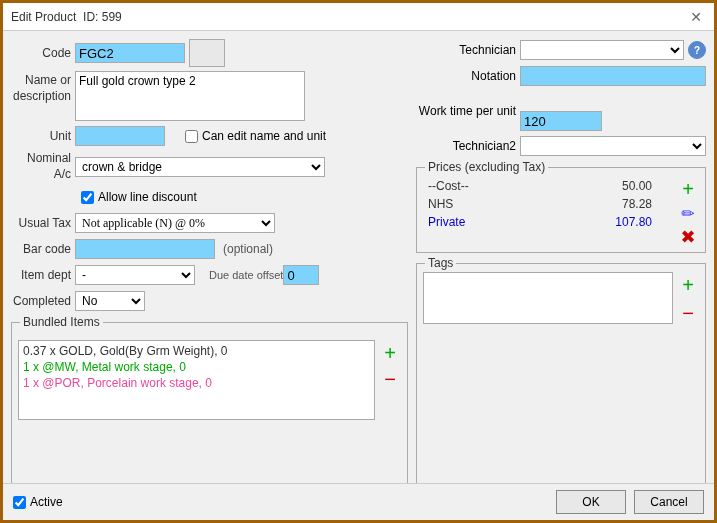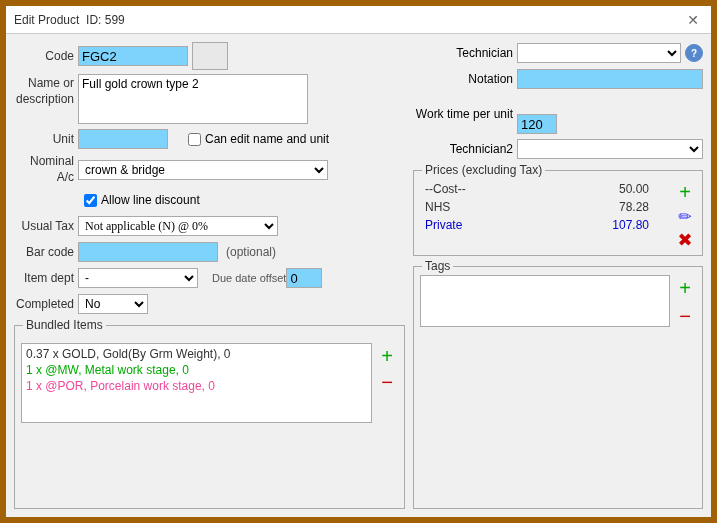--- a/index.html
+++ b/index.html
@@ -8,21 +8,21 @@
       font-size: 12px;
       background: #f0f0f0;
       display: flex;
       justify-content: center;
       align-items: center;
       width: 717px;
       height: 523px;
     }
     .dialog {
       background: #f0f0f0;
-      border: 6px solid #a16207;
+      border: 3px solid #a16207;
       width: 717px;
       height: 523px;
       position: relative;
       box-shadow: 2px 2px 8px rgba(0,0,0,0.3);
     }
     .title-bar {
       background: #fff;
       border-bottom: 1px solid #ccc;
       padding: 4px 8px;
       display: flex;
@@ -378,21 +378,21 @@
           <div class="info-btn">?</div>
         </div>
 
         <div class="form-row">
           <span class="tech-label" style="width:100px; text-align:right;">Notation</span>
           <input type="text" style="flex: 1 1 0%;">
         </div>
 
         <div class="form-row">
           <span class="tech-label" style="width:100px; text-align:right;">Work time per unit</span>
-          <input type="text" style="width: 40px; margin-top: 20px;" value="120">
+          <input type="text" style="width: 82px; margin-top: 20px;" value="120">
         </div>
 
         <div class="form-row">
           <span class="tech-label" style="width:100px; text-align:right;">Technician2</span>
           <select style="flex:1;"></select>
         </div>
 
         <div class="group-box" style="margin-top:6px;">
           <span class="group-label">Prices (excluding Tax)</span>
           <div class="prices-area" style="margin-top:4px; min-height:70px;">
@@ -430,13 +430,21 @@
               <button class="btn-icon btn-green" style="color:#00aa00; font-size:20px;">+</button>
               <button class="btn-icon btn-red" style="color:#cc0000; font-size:20px; margin-top:4px;">−</button>
             </div>
           </div>
         </div>
 
       </div>
     </div>
   </div>
 
+  <div class="footer">
+    <div class="checkbox-row" style="margin-right:auto;">
+      <input type="checkbox" checked="" style="">
+      <span>Active</span>
+    </div>
+    <button class="ok-btn">OK</button>
+    <button class="cancel-btn">Cancel</button>
+  </div>
 </div>
 
 </body></html>

